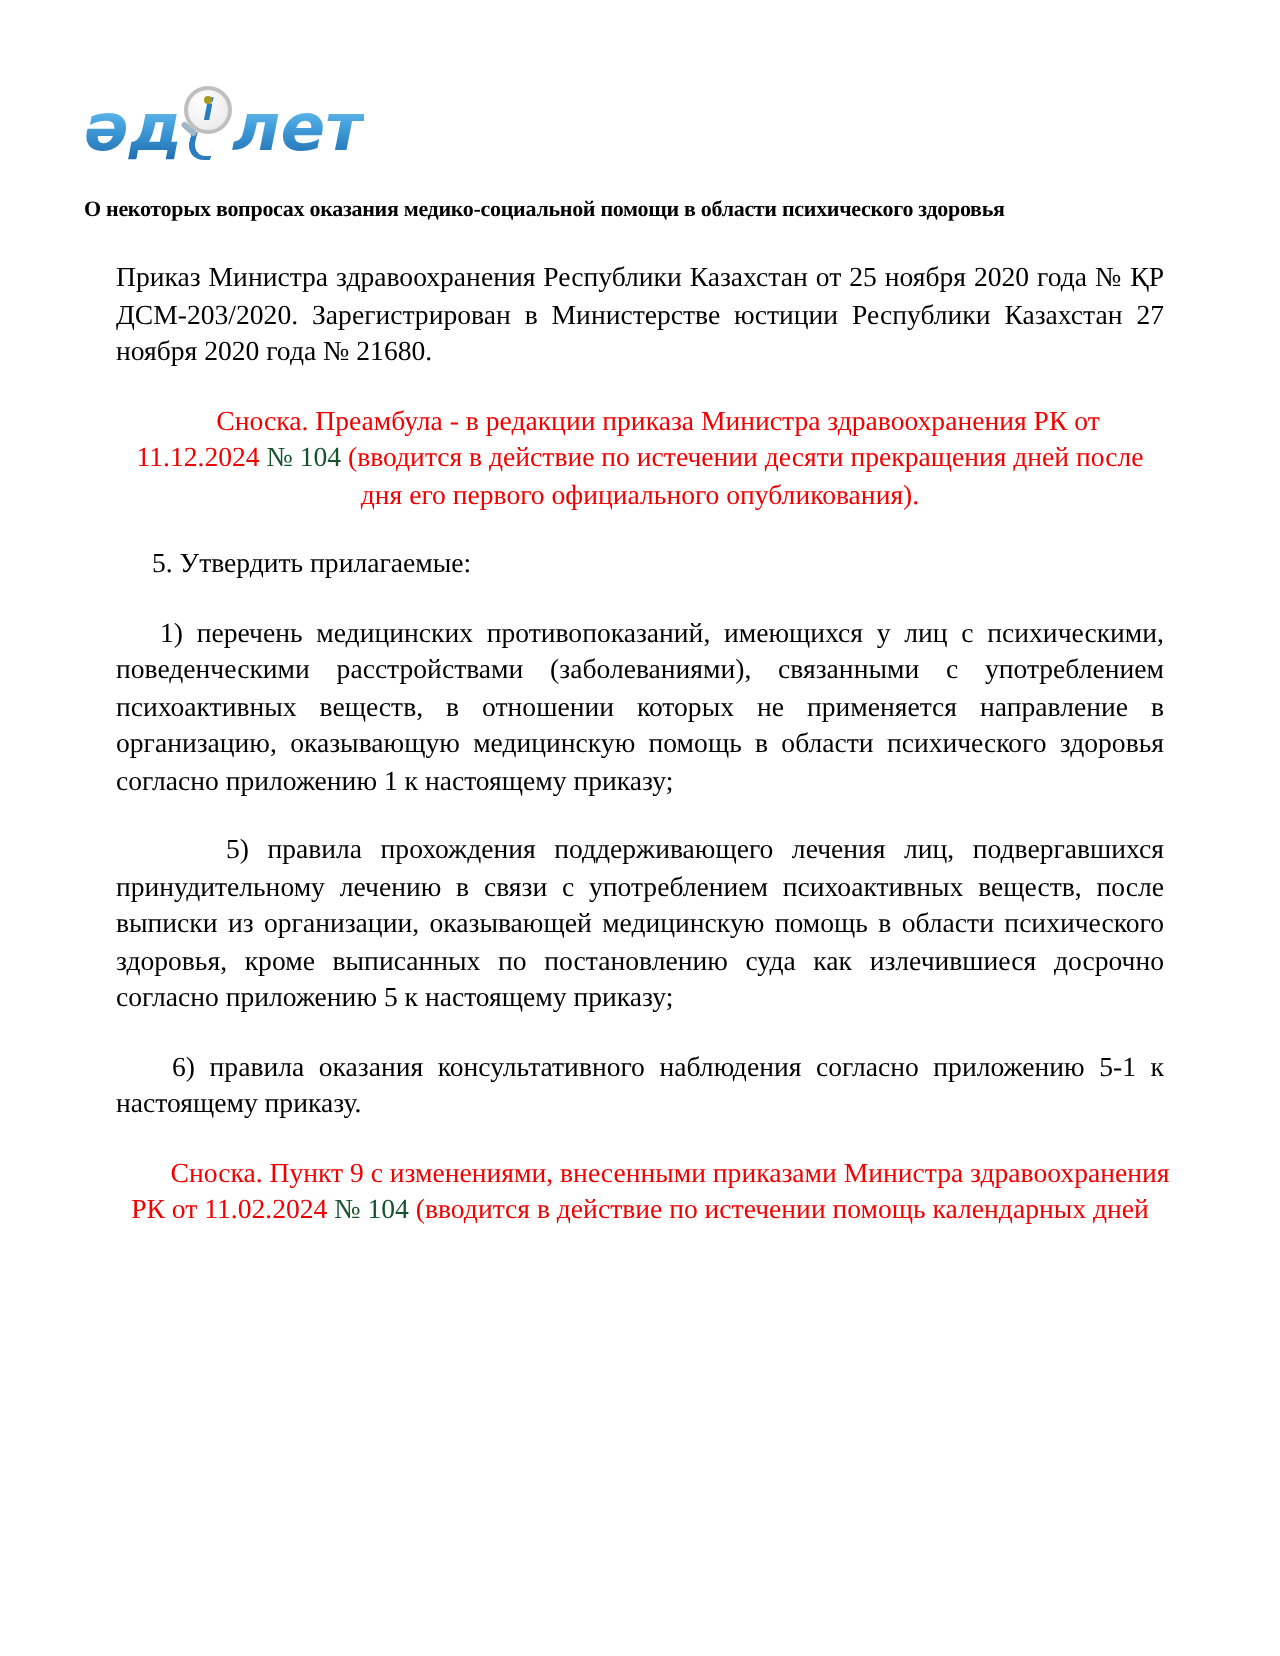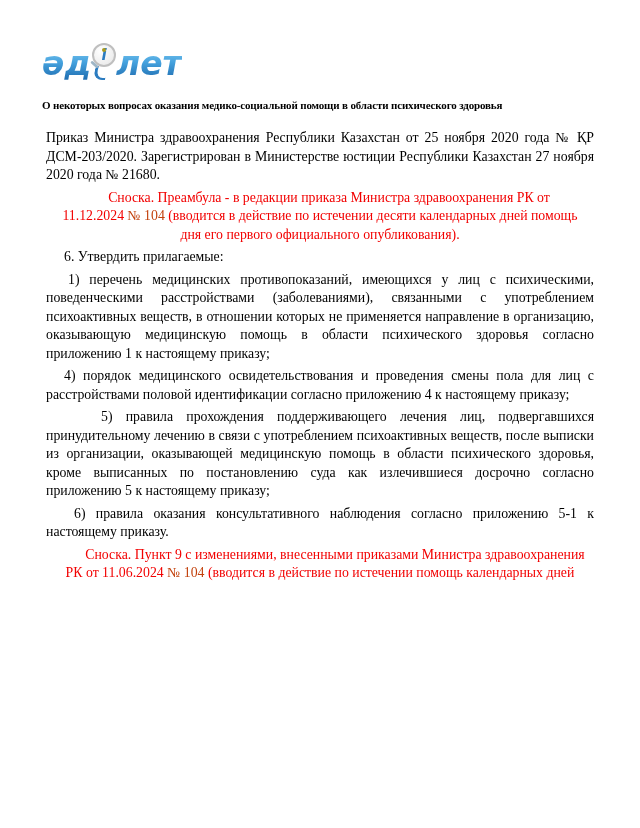--- a/index.html
+++ b/index.html
@@ -103,30 +103,30 @@
     line-height: 18px;
     letter-spacing: -0.15px;
     margin: 12px 0 15px 0;
     text-align: left;
   }
   .doc {
     font-size: 13.8px;
     line-height: 18.5px;
   }
   .p {
-    margin: 4px;
+    margin: 16px;
     text-align: justify;
   }
   .line {
     margin: 0;
     text-align: center;
     white-space: nowrap;
   }
   .red { color: #f20000; }
-  .num { color: #c2410c; }
+  .num { color: #14532d; }
   b.inline { font-weight: bold; }
 </style>
 </head>
 <body>
 
 <div class="page">
 
   <div class="logo">
     <span class="logo-text">әд</span>
     <span class="magnifier">
@@ -142,30 +142,29 @@
 
   <div class="doc-title">О некоторых вопросах оказания медико-социальной помощи в области психического здоровья</div>
 
   <div class="doc">
 
     <p class="p">Приказ Министра здравоохранения Республики Казахстан от 25 ноября 2020 года № ҚР ДСМ-203/2020. Зарегистрирован в Министерстве юстиции Республики Казахстан 27 ноября 2020 года № 21680.</p>
 
 
     <div>
       <div class="line red" style="text-indent:18px;">Сноска. Преамбула - в редакции приказа Министра здравоохранения РК от</div>
-      <div class="line"><span class="red">11.12.2024 </span><span class="num">№ 104</span><span class="red"> (вводится в действие по истечении десяти календарных дней помощь</span></div>
+      <div class="line"><span class="red">11.12.2024 </span><span class="num">№ 104</span><span class="red"> (вводится в действие по истечении десяти прекращения дней после</span></div>
       <div class="line red">дня его первого официального опубликования).</div>
     </div>
 
-    <p class="p" style="text-indent:18px;">6. Утвердить прилагаемые:</p>
+    <p class="p" style="text-indent:18px;">5. Утвердить прилагаемые:</p>
 
     <p class="p" style="text-indent:22px;">1) перечень медицинских противопоказаний, имеющихся у лиц с психическими, поведенческими расстройствами (заболеваниями), связанными с употреблением психоактивных веществ, в отношении которых не применяется направление в организацию, оказывающую медицинскую помощь в области психического здоровья согласно приложению 1 к настоящему приказу;</p>
-    <p class="p" style="text-indent:18px;">4) порядок медицинского освидетельствования и проведения смены пола для лиц с расстройствами половой идентификации согласно приложению 4 к настоящему приказу;</p>
     <p class="p" style="text-indent:55px;">5) правила прохождения поддерживающего лечения лиц, подвергавшихся принудительному лечению в связи с употреблением психоактивных веществ, после выписки из организации, оказывающей медицинскую помощь в области психического здоровья, кроме выписанных по постановлению суда как излечившиеся досрочно согласно приложению 5 к настоящему приказу;</p>
     <p class="p" style="text-indent:28px;">6) правила оказания консультативного наблюдения согласно приложению 5-1 к настоящему приказу.</p>
 
     <div>
       <div class="line red" style="text-indent:30px;">Сноска. Пункт 9 с изменениями, внесенными приказами Министра здравоохранения</div>
-      <div class="line"><span class="red">РК от 11.06.2024 </span><span class="num">№ 104</span><span class="red"> (вводится в действие по истечении помощь календарных дней</span></div>
+      <div class="line"><span class="red">РК от 11.02.2024 </span><span class="num">№ 104</span><span class="red"> (вводится в действие по истечении помощь календарных дней</span></div>
     </div>
 
   </div>
 </div>
 
 </body></html>

